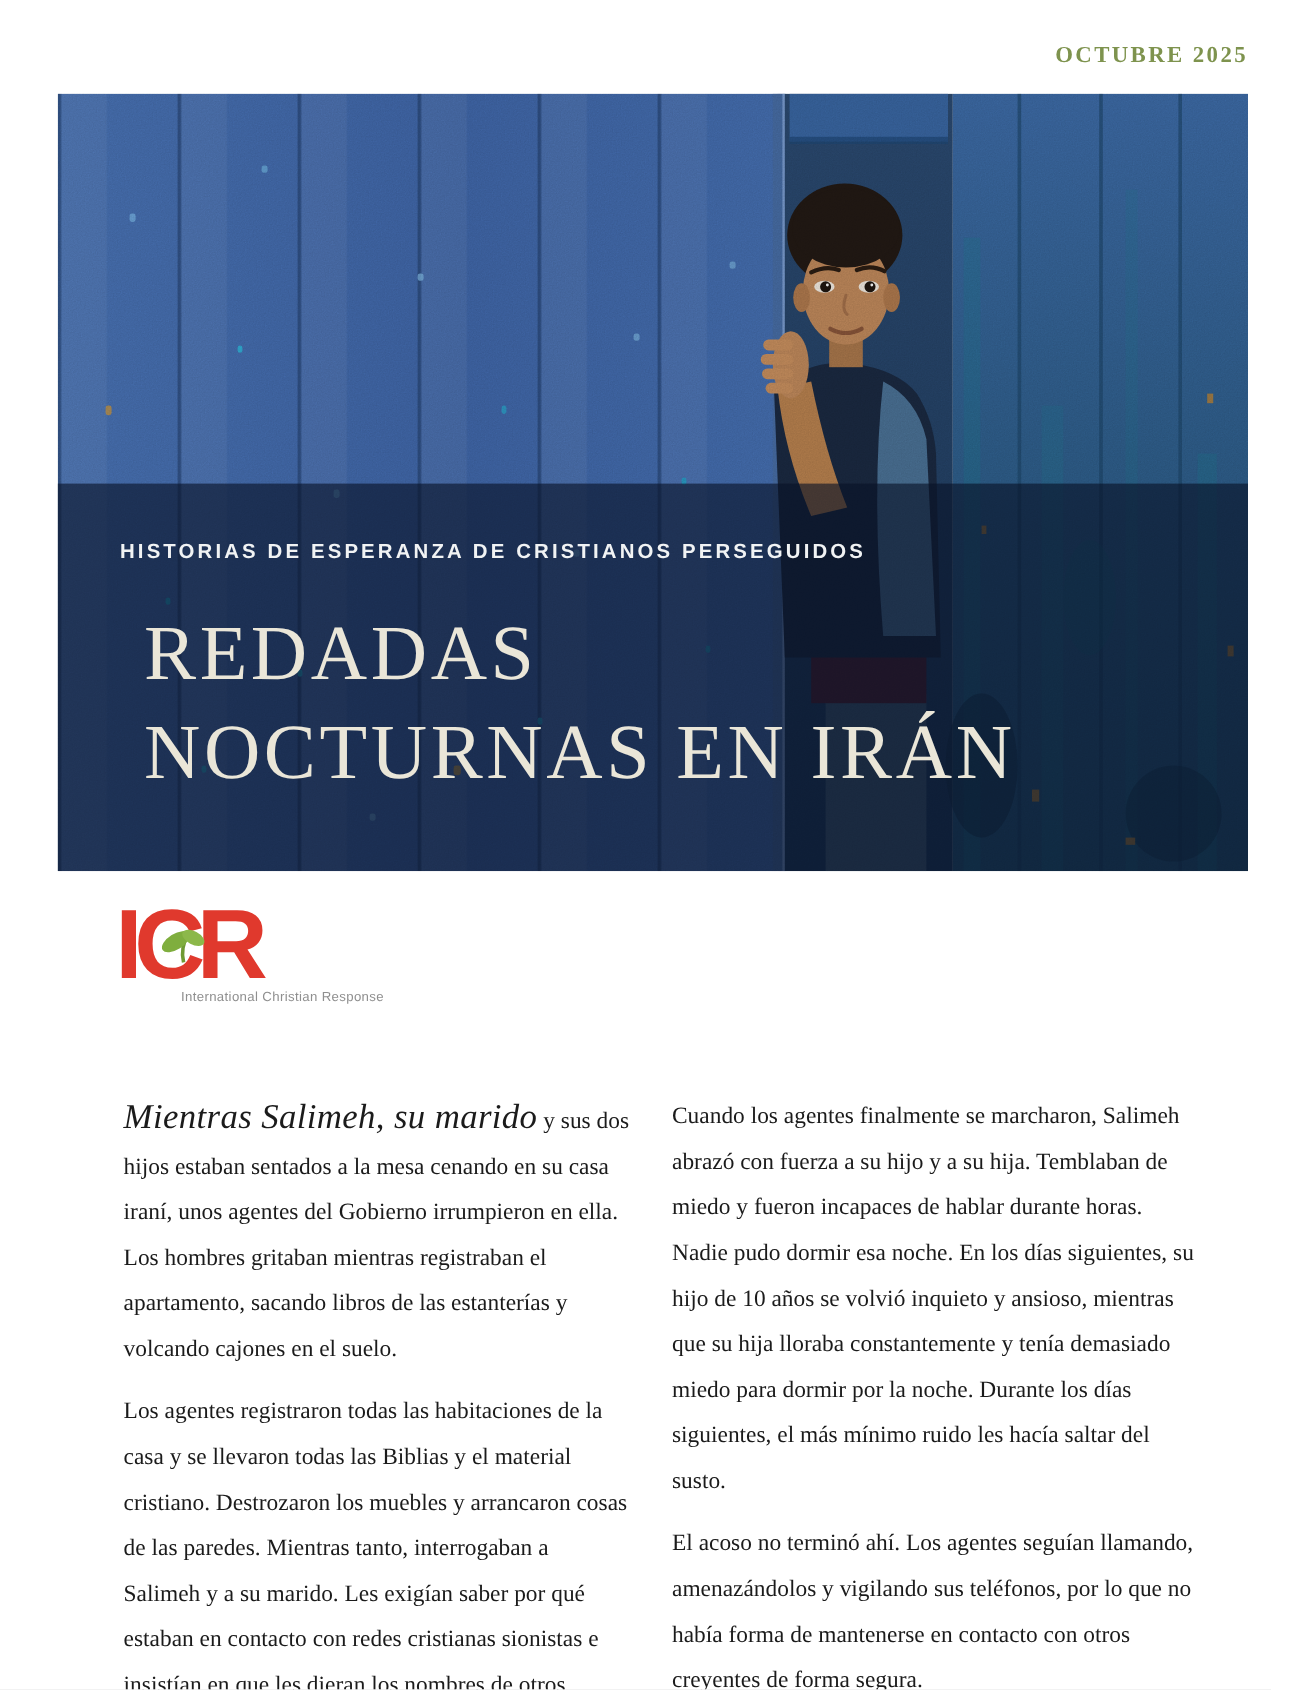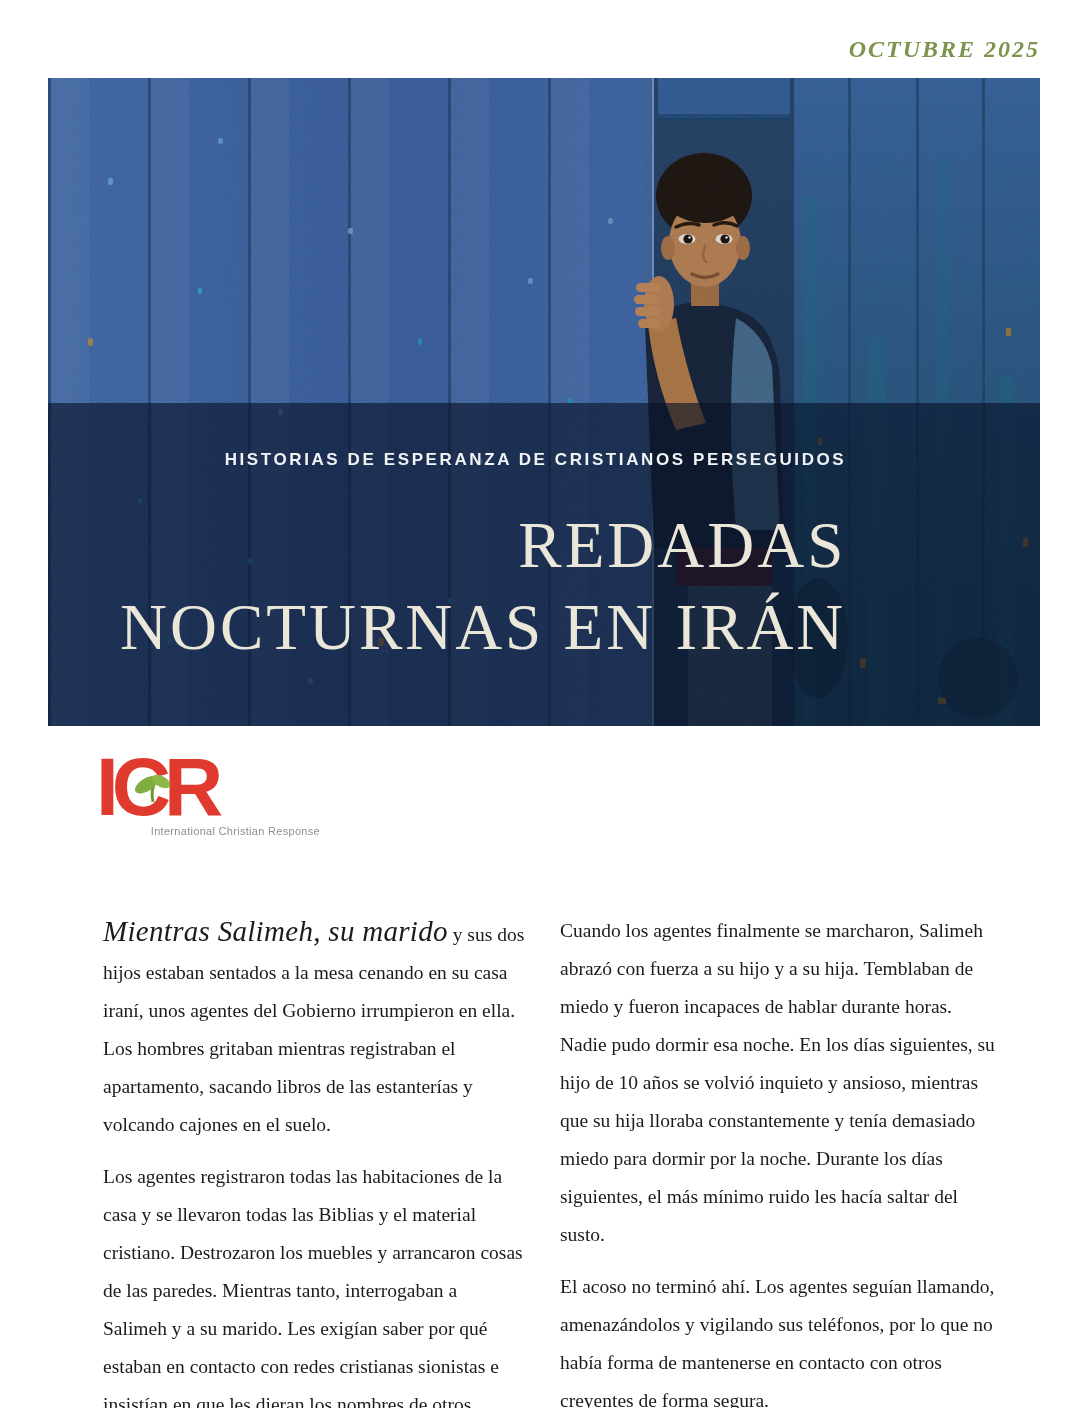--- a/index.html
+++ b/index.html
@@ -5,30 +5,30 @@
   html,body{margin:0;padding:0;background:#e9e9e9;}
   .page{
     position:relative;width:1088px;height:1408px;margin:0 auto;
     background:#ffffff;overflow:hidden;
     font-family:"Liberation Serif",serif;color:#1b1b1b;
   }
   
   .issue-date{
     position:absolute;top:36px;right:48px;
     font-family:"Liberation Serif",serif;font-weight:bold;
-    font-size:24px;letter-spacing:2px;color:#7e934e;font-style:italic;
+    font-size:19px;letter-spacing:2px;color:#7e934e;
   }
   
   .hero{position:absolute;left:48px;top:78px;width:992px;height:648px;overflow:hidden;}
   .hero svg.photo{position:absolute;inset:0;display:block;}
   .hero-overlay{
     position:absolute;left:0;right:0;top:325px;height:323px;
     background:rgba(8,18,38,0.62);
   }
-  .hero-caption{position:absolute;left:52px;top:372px;z-index:3;text-align:right;}
+  .hero-caption{position:absolute;left:52px;top:372px;z-index:3;}
   .hero-eyebrow{
     font-family:"Liberation Sans",sans-serif;font-weight:700;
     font-size:17px;letter-spacing:2.6px;color:#f1f3f4;
   }
   .hero-title{
     margin-top:34px;
     font-family:"Liberation Serif",serif;font-weight:400;
     font-size:65px;line-height:82px;letter-spacing:3px;color:#eae6d8;margin-left:20px;
   }
   

